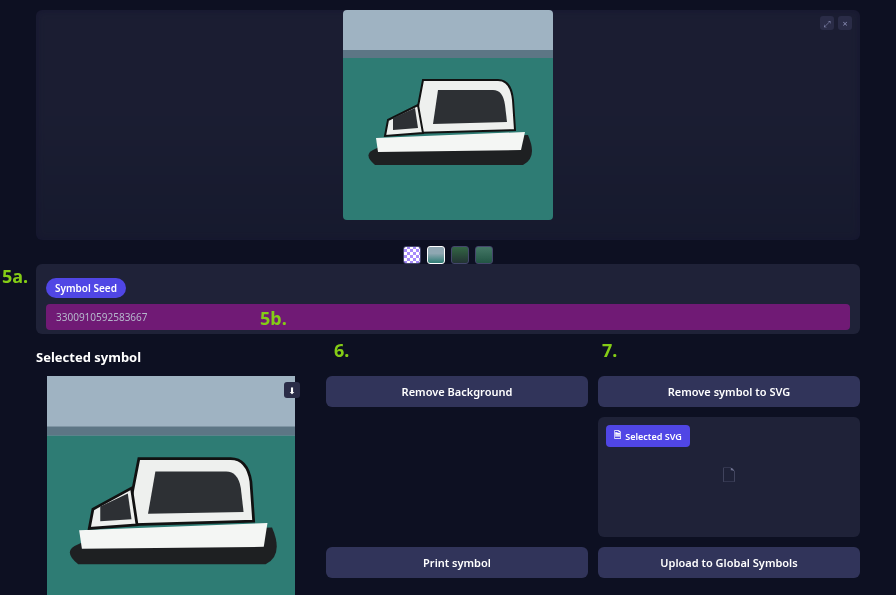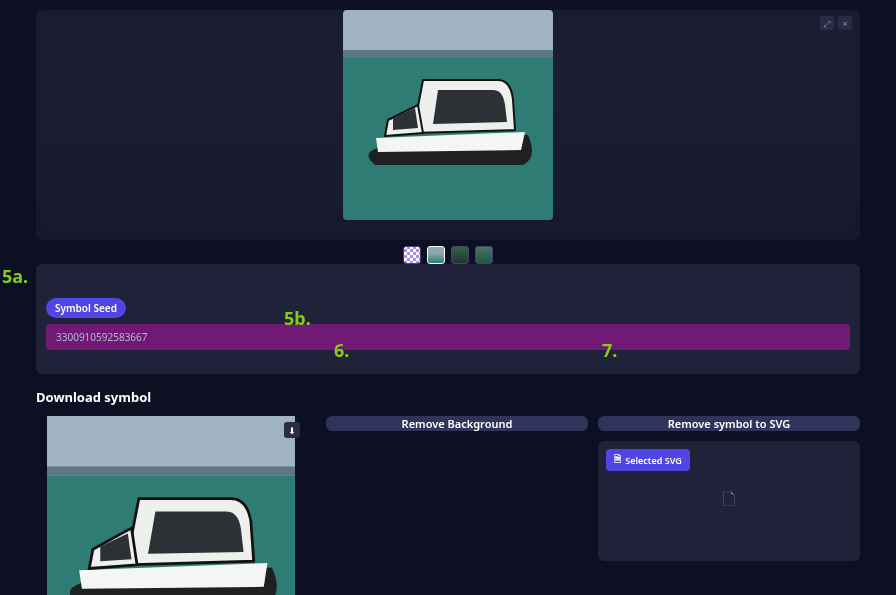--- a/index.html
+++ b/index.html
@@ -8,42 +8,42 @@
   .hero{position:relative;height:230px;background:#151530;border-radius:6px;margin:10px 0 0;overflow:hidden}
   .hero-bg{position:absolute;inset:0;display:flex;filter:blur(4px);opacity:.35}
   .hero-bg>div{flex:1;background:linear-gradient(#283038 45%,#1b252b)}
   .hero-main{position:absolute;left:50%;top:0;transform:translateX(-50%);width:210px;height:210px;border-radius:4px;overflow:hidden}
   .hero-ctrls{position:absolute;top:6px;right:8px;display:flex;gap:4px}
   .hero-ctrls span{width:14px;height:14px;border-radius:3px;background:#2a2c47;font-size:9px;display:flex;align-items:center;justify-content:center;color:#8a8db5;cursor:pointer}
   .thumbs{display:flex;justify-content:center;gap:6px;margin-top:6px}
   .thumb{width:18px;height:18px;border-radius:3px;border:1px solid #44476b;background:#334;cursor:pointer;overflow:hidden}
   .thumb.a{border-color:#fff}
   .pill{display:inline-block;background:#5046e5;color:#fff;font-size:10px;font-weight:600;padding:3px 9px;border-radius:10px;margin:10px 0 6px}
-  .seedbox{background:#1f2238;border-radius:6px;padding:24px 10px;margin-bottom:14px}
+  .seedbox{background:#1f2238;border-radius:6px;padding:4px 10px;margin-bottom:14px}
   .seedval{background:#701a75;border-radius:4px;padding:6px 10px;font-size:10px;color:#b5b7cc}
   .sel-title{font-size:13px;font-weight:700;margin-bottom:10px}
   .cols{display:flex;gap:20px}
   .left{width:270px}
   .sel-img{position:relative;width:270px;height:248px;border-radius:4px;overflow:hidden}
   .dl{position:absolute;top:6px;right:6px;width:16px;height:16px;background:#2a2c47;border-radius:3px;display:flex;align-items:center;justify-content:center;font-size:9px;cursor:pointer}
   .right{flex:1;display:flex;flex-direction:column}
   .row2{display:flex;gap:10px}
-  .btn{flex:1;background:#31345a;color:#fff;border:none;border-radius:6px;font-size:11px;font-weight:600;cursor:pointer;text-align:center}
+  .btn{flex:1;background:#31345a;color:#fff;border:none;border-radius:6px;font-size:11px;font-weight:600;padding:8px;cursor:pointer;text-align:center}
   .btn.lg{flex:1}
   .svgbox{background:#1f2238;border-radius:6px;height:120px;margin-top:10px;position:relative;display:flex;align-items:center;justify-content:center;color:#6e718f}
   .dlsvg{position:absolute;top:8px;left:8px;background:#5046e5;color:#fff;font-size:9px;font-weight:600;padding:3px 8px;border-radius:4px;cursor:pointer;display:flex;align-items:center;gap:4px}
   .half{flex:1}
   .ann{position:absolute;color:#84cc16;font-size:18px;font-weight:700;pointer-events:none;z-index:10}
   svg.boat{width:100%;height:100%;display:block}
 </style>
 </head>
 <body>
 
 <span class="ann" style="top:264px;left:2px">5a.</span>
-<span class="ann" style="top:306px;left:284px">5b.</span>
+<span class="ann" style="top:306px;left:260px">5b.</span>
 <span class="ann" style="top:338px;left:334px">6.</span>
 <span class="ann" style="top:338px;left:602px">7.</span>
 
 <div class="wrap">
 
   <div class="hero">
     <div class="hero-bg">
       <div></div>
         <div></div>
         <div></div>
@@ -73,21 +73,21 @@
     <div class="thumb a" style="background:linear-gradient(#8fa7b2 40%,#2e7c74)"></div>
     <div class="thumb" style="background:linear-gradient(#364 ,#233)"></div>
     <div class="thumb" style="background:linear-gradient(#476 ,#254)"></div>
   </div>
 
   <div class="seedbox">
     <span class="pill">Symbol Seed</span>
     <div class="seedval">3300910592583667</div>
   </div>
 
-  <div class="sel-title">Download symbol</div>
+  <div class="sel-title">Selected symbol</div>
 
   <div class="cols">
     <div class="left">
       <div class="sel-img">
         <svg class="boat" viewBox="0 0 270 270">
           <rect width="270" height="110" fill="#9fb3c2"></rect>
           <rect y="55" width="270" height="10" fill="#5d7685"></rect>
           <rect y="65" width="270" height="205" fill="#2e7c74"></rect>
           <path d="M30 185 Q18 192 34 205 L238 205 Q258 195 245 165 L62 170 Z" fill="#1e2022"></path>
           <path d="M35 168 L240 160 L236 186 L38 188 Z" fill="#f4f6f4"></path>
@@ -110,17 +110,21 @@
         <div class="half">
           <div class="svgbox">
             <span class="dlsvg">
               <span>🗎</span>
               <span>Selected SVG</span>
             </span>
             <span>🗋</span>
           </div>
         </div>
       </div>
+      <div class="row2" style="margin-top:10px">
+        <button class="btn">Print symbol</button>
+        <button class="btn">Upload to Global Symbols</button>
+      </div>
 
     </div>
   </div>
 
 </div>
 
 </body></html>

